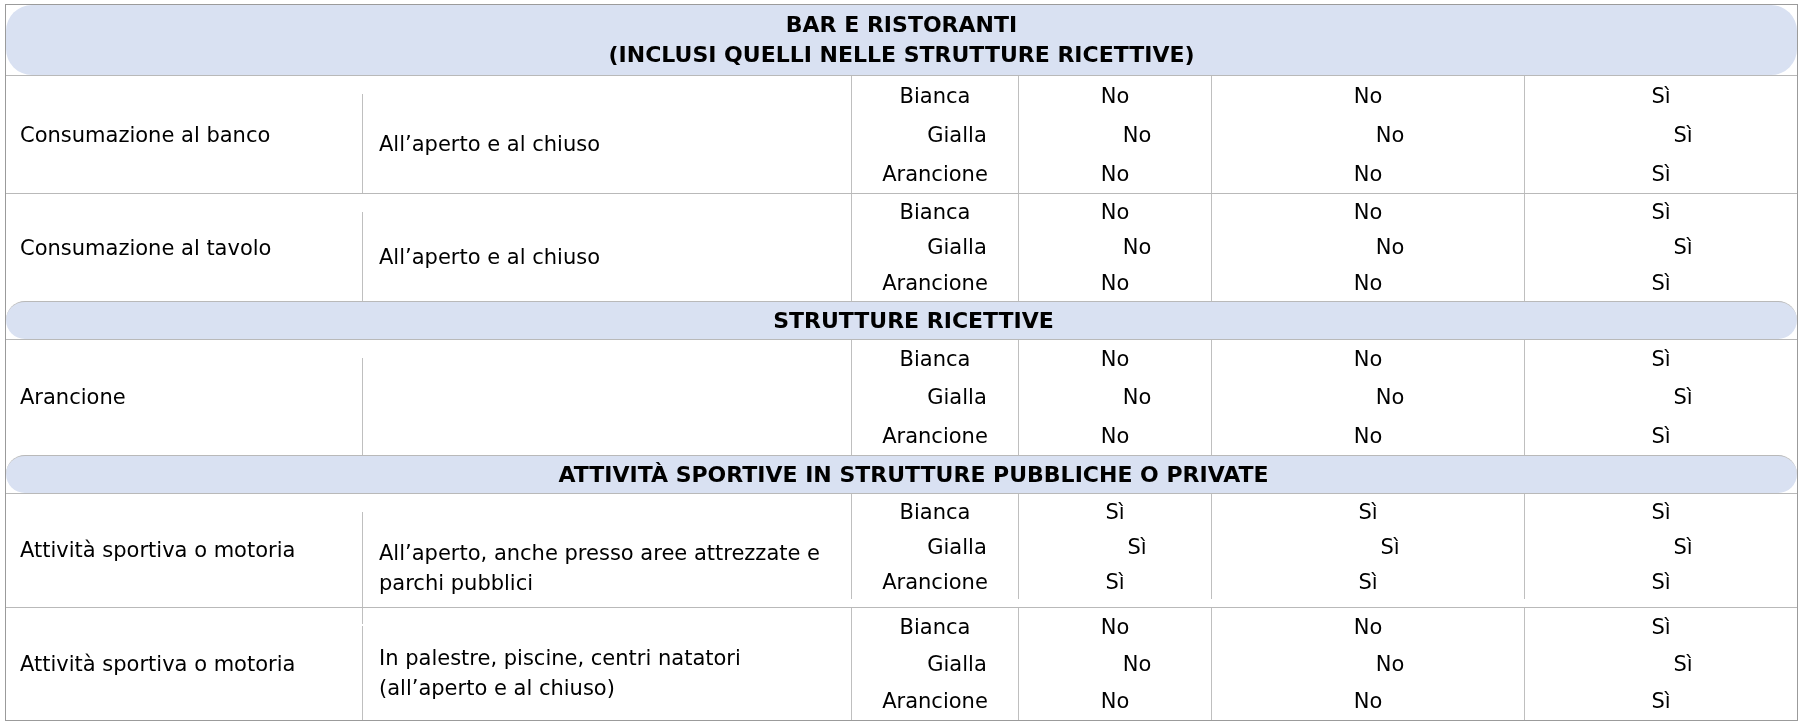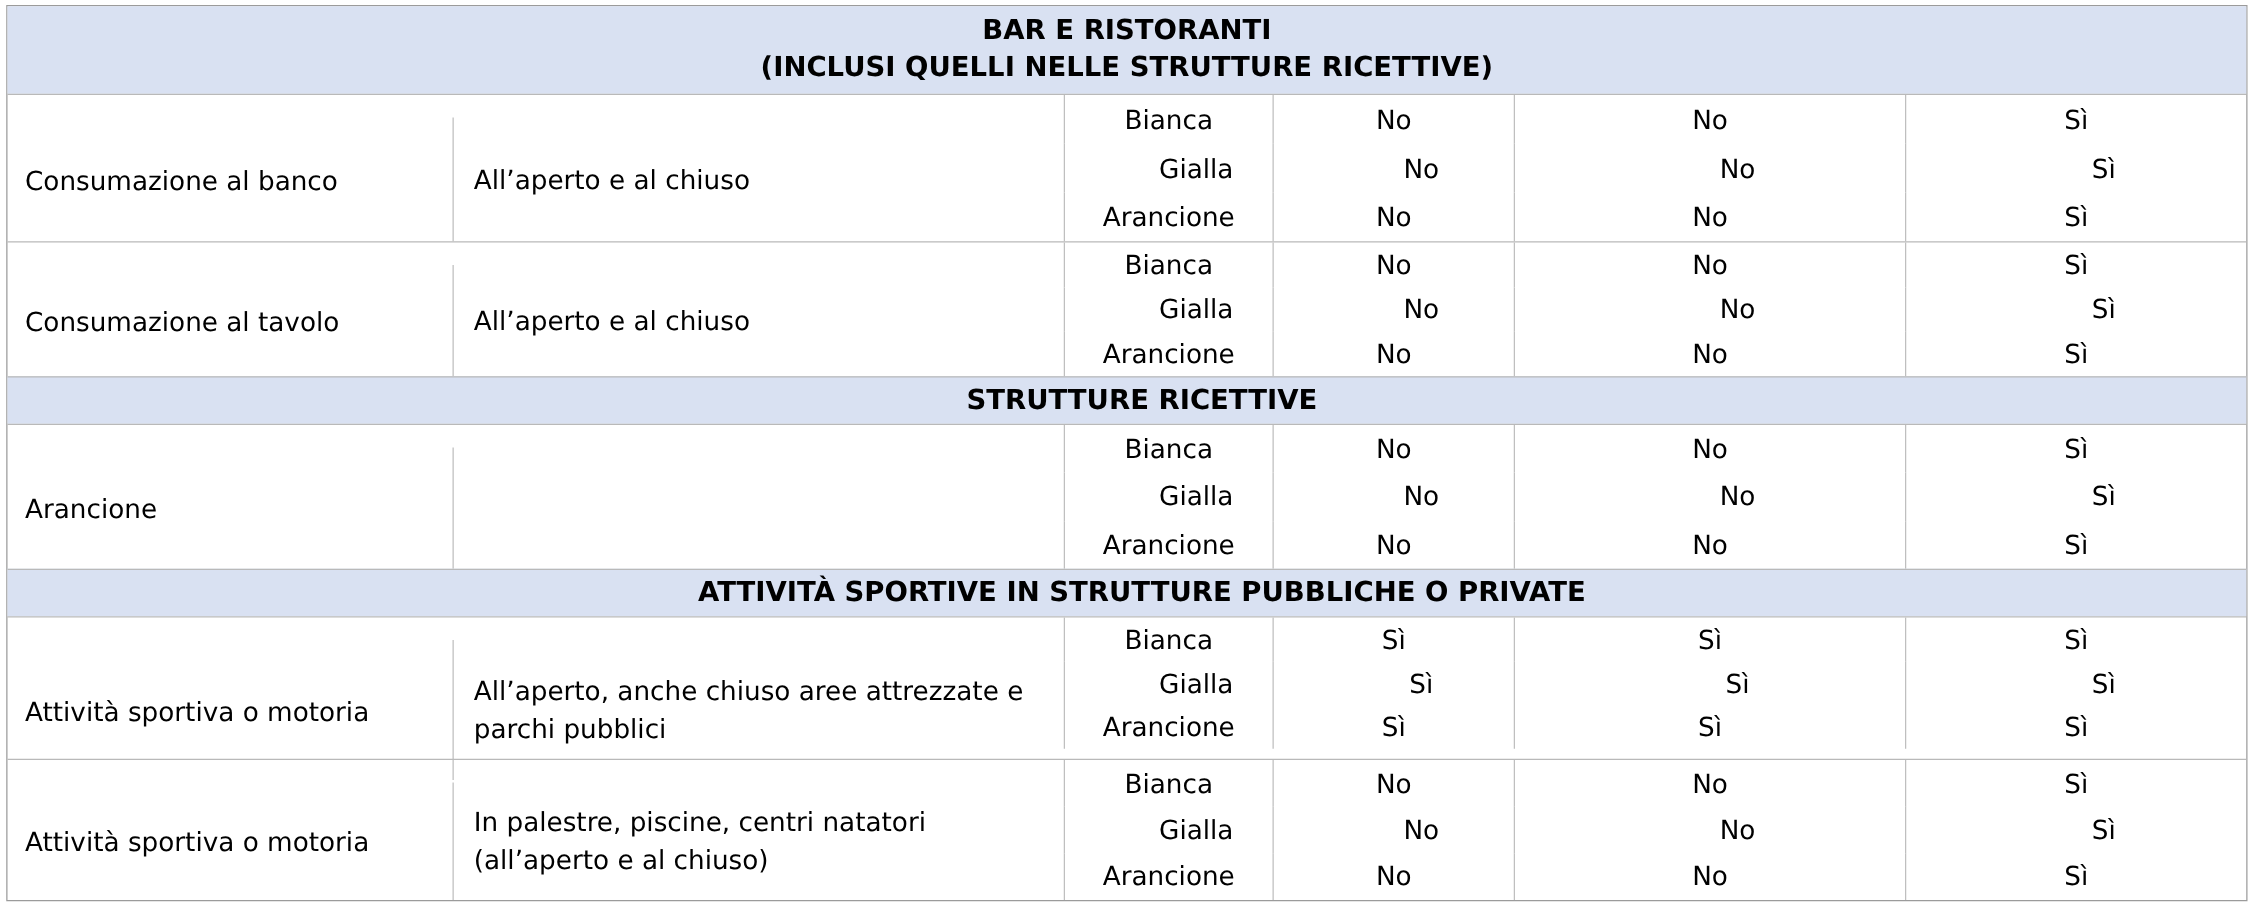--- a/index.html
+++ b/index.html
@@ -36,20 +36,21 @@
   
   .band {
     background: #d9e1f2;
     display: flex;
     flex-direction: column;
     justify-content: center;
     align-items: center;
     text-align: center;
     font-weight: bold;
     font-size: 22px;
+    border-radius: 26px;
   }
   .band.h-tall { height: 70px; line-height: 30px; }
   .band.h-small { height: 38px; padding-left: 24px; }
 
   
   .block {
     display: grid;
     grid-template-columns: 356px 489px 167px 193px 313px 1fr;
     grid-template-rows: repeat(3, 1fr);
   }
@@ -63,21 +64,20 @@
   .cell {
     display: flex;
     align-items: center;
     box-sizing: border-box;
     font-size: 21px;
     overflow: hidden;
   }
   .activity {
     grid-column: 1; grid-row: 1 / 4;
     padding: 0 8px 0 14px;
-    margin-top: 20px;
   }
   .setting {
     grid-column: 2; grid-row: 1 / 4;
     padding: 0 6px 0 16px;
     line-height: 30px;
     margin-top: 18px;
   }
   .sub { justify-content: center; text-align: right; }
   .col-zone { grid-column: 3; }
   .col-v1 { grid-column: 4; }
@@ -159,21 +159,21 @@
       <div class="cell sub col-v2 r3">No</div>
       <div class="cell sub col-v3 r3">Sì</div>
     </div>
 
     <div class="section band h-small">
       <div>ATTIVITÀ SPORTIVE IN STRUTTURE PUBBLICHE O PRIVATE</div>
     </div>
 
     <div class="section block b4 packed">
       <div class="cell activity">Attività sportiva o motoria</div>
-      <div class="cell setting">All’aperto, anche chiuso aree attrezzate e parchi pubblici</div>
+      <div class="cell setting">All’aperto, anche presso aree attrezzate e parchi pubblici</div>
       <div class="cell sub col-zone r1">Bianca</div>
       <div class="cell sub col-v1 r1">Sì</div>
       <div class="cell sub col-v2 r1">Sì</div>
       <div class="cell sub col-v3 r1">Sì</div>
       <div class="cell sub col-zone r2">Gialla</div>
       <div class="cell sub col-v1 r2">Sì</div>
       <div class="cell sub col-v2 r2">Sì</div>
       <div class="cell sub col-v3 r2">Sì</div>
       <div class="cell sub col-zone r3">Arancione</div>
       <div class="cell sub col-v1 r3">Sì</div>

